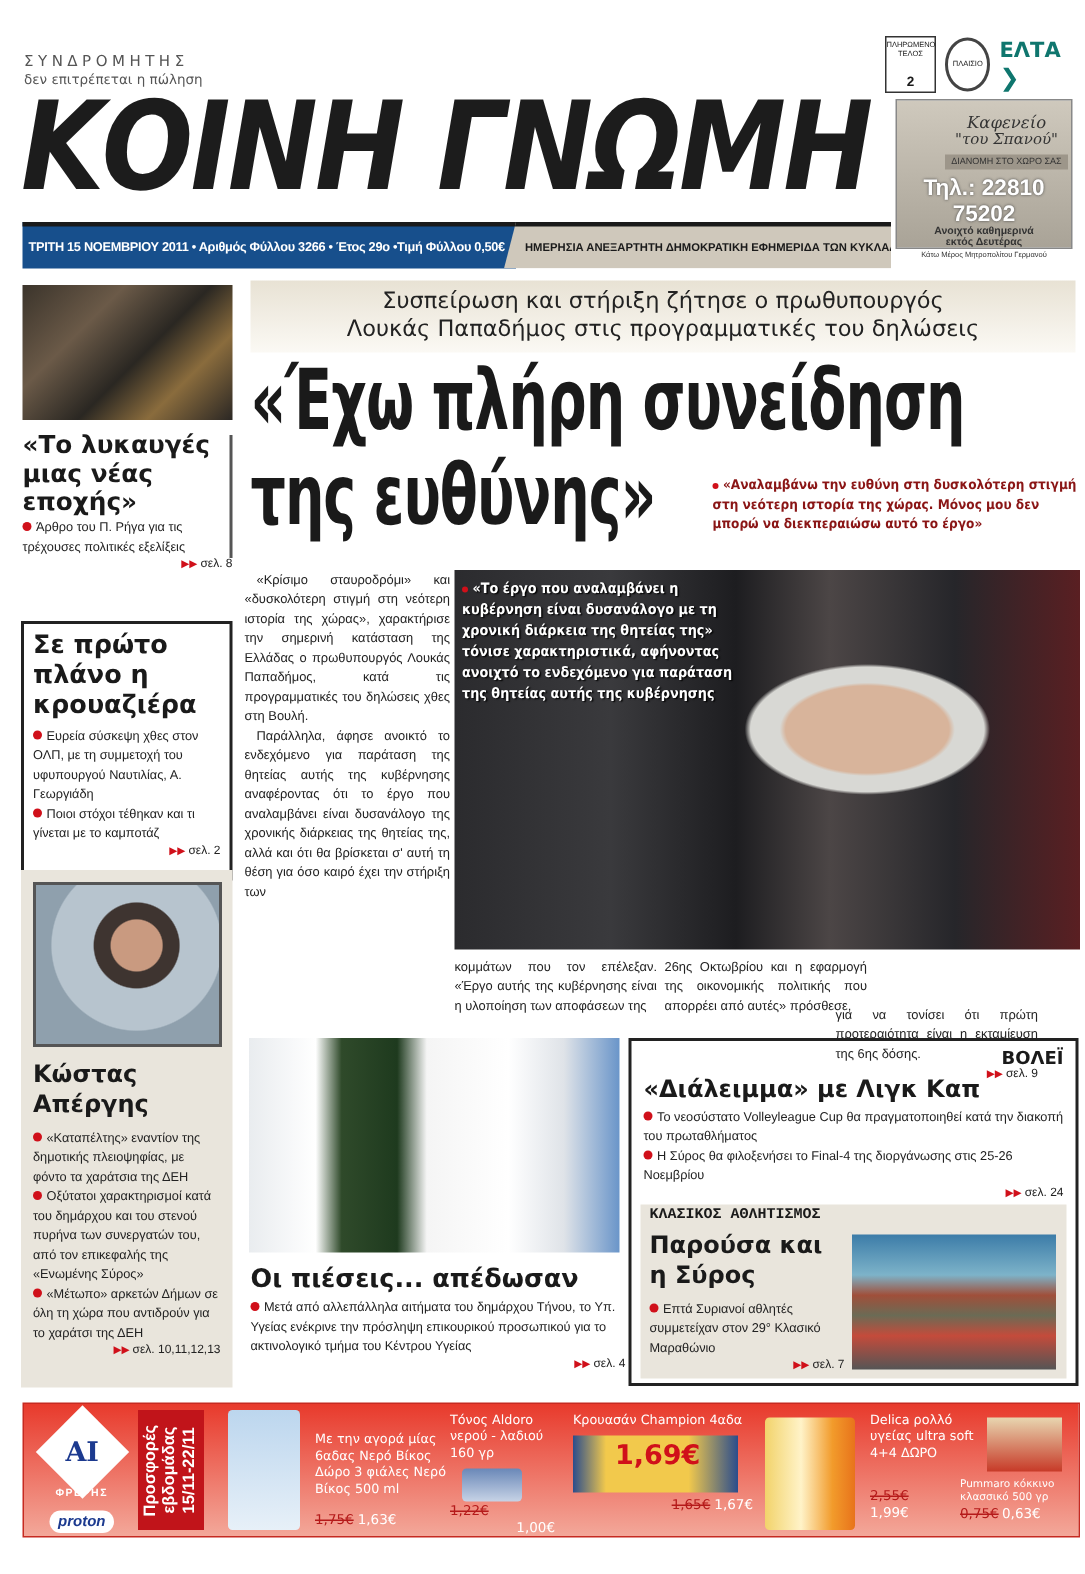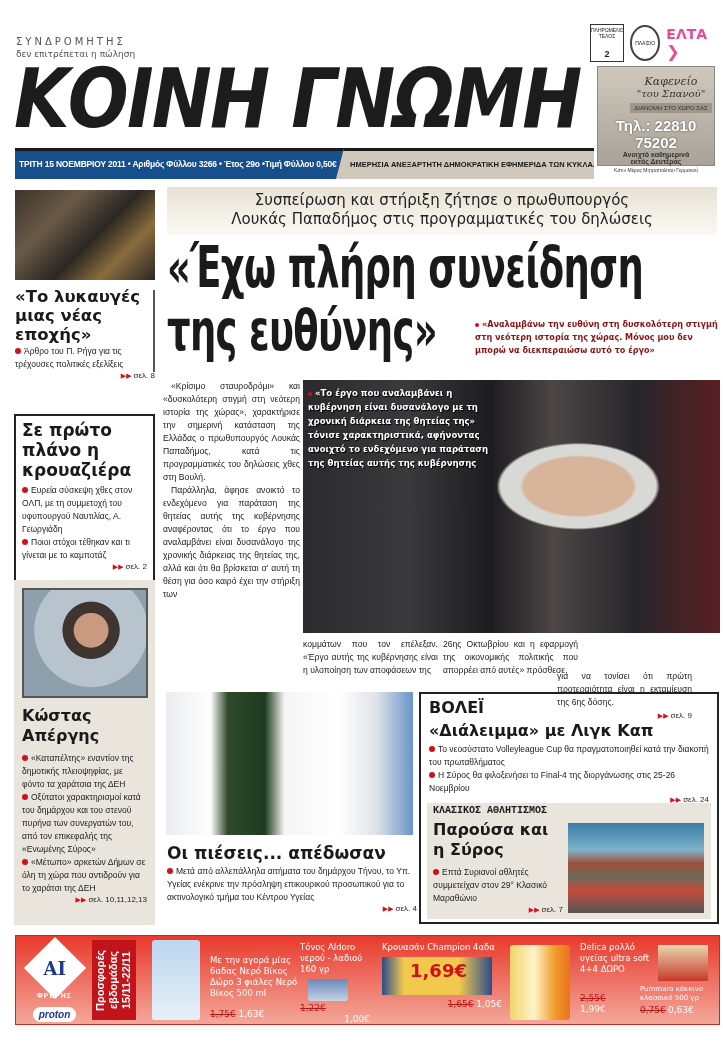--- a/index.html
+++ b/index.html
@@ -7,21 +7,21 @@
   body { position: relative; font-family: "Liberation Sans", sans-serif; color: #1a1a1a; }
   .abs { position: absolute; }
 
   
   #subscriber { left: 16px; top: 36px; font-size: 10px; letter-spacing: 3px; color: #555; font-family: "DejaVu Sans", sans-serif; }
   #subscriber-note { left: 16px; top: 49px; font-size: 9px; color: #555; font-family: "DejaVu Sans", sans-serif; }
   #logo { left: 14px; top: 58px; font-family: "DejaVu Sans", sans-serif; font-weight: 900; font-style: italic; font-size: 78px; letter-spacing: -2px; color: #1c1c1c; transform: scaleX(0.92) scaleY(1.05); transform-origin: left top; line-height: 1; }
   #stamps { left: 590px; top: 22px; width: 125px; height: 42px; display: flex; gap: 6px; align-items: center; }
   .stamp-box { width: 34px; height: 38px; border: 1px solid #333; font-size: 5px; text-align: center; line-height: 1.2; padding-top: 2px; }
   .stamp-circle { width: 36px; height: 36px; border-radius: 50%; border: 2px solid #444; display: flex; align-items: center; justify-content: center; font-size: 5px; }
-  .stamp-elta { font-weight: 900; font-size: 14px; color: #ec4899; font-family: "DejaVu Sans", sans-serif; }
+  .stamp-elta { font-weight: 900; font-size: 14px; color: #0f766e; font-family: "DejaVu Sans", sans-serif; }
   #ad-top { left: 597px; top: 66px; width: 118px; height: 100px; background: linear-gradient(#cfc9bd, #a9a397); border: 1px solid #888; text-align: center; font-size: 7px; color: #333; }
   #ad-top .cafe { font-family: "DejaVu Serif", serif; font-style: italic; font-size: 11px; margin-top: 8px; margin-left: 30px; }
   #ad-top .cafe2 { font-family: "DejaVu Serif", serif; font-style: italic; font-size: 10px; margin-left: 30px; }
   #ad-top .deliv { display: inline-block; background: #9d968a; margin-top: 4px; margin-left: 30px; padding: 2px 4px; font-size: 6px; }
   #ad-top .phone { font-size: 15px; font-weight: bold; color: #fff; text-shadow: 0 0 2px #444; margin-top: 4px; }
   #ad-top .open { font-size: 7px; font-weight: bold; }
   #ad-top .small { font-size: 5px; margin-top: 2px; }
 
   #datebar { left: 15px; top: 148px; width: 329px; height: 31px; background: #174f8c; border-top: 3px solid #1a1a1a; color: #fff; font-size: 8.5px; font-weight: bold; padding: 8px 4px; font-family: "Liberation Sans Narrow", "Liberation Sans", sans-serif; white-space: nowrap; letter-spacing: -0.2px; }
   #tagline { left: 336px; top: 148px; width: 258px; height: 31px; background: #cfc8bb; border-top: 3px solid #1a1a1a; clip-path: polygon(8px 0, 100% 0, 100% 100%, 0 100%); font-size: 7.5px; font-weight: bold; padding: 9px 0 0 14px; white-space: nowrap; }
@@ -59,21 +59,21 @@
   #lead-col3 { left: 443px; top: 638px; width: 135px; }
   #lead-col4 { left: 557px; top: 638px; width: 135px; margin-top: 32px; }
 
   
   #ph-clinic { left: 166px; top: 692px; width: 247px; height: 143px; background: linear-gradient(90deg, #e9ecef 0%, #fff 18%, #2f4a2a 25%, #1e3a1e 40%, #f5f5f5 48%, #fff 70%, #dfe3e8 85%, #6a95c9 100%); }
   #h-pieseis { left: 167px; top: 843px; font-size: 17px; font-weight: bold; font-family: "DejaVu Sans", sans-serif; }
   #b-pieseis { left: 167px; top: 865px; width: 250px; }
 
   
   #box-volley { left: 419px; top: 692px; width: 300px; height: 232px; border: 2px solid #222; padding: 4px 8px; }
-  #box-volley .kicker { font-size: 16px; font-weight: bold; font-family: "DejaVu Sans", sans-serif; }
+  #box-volley .kicker { font-size: 12px; font-weight: bold; font-family: "DejaVu Sans", sans-serif; text-align: right; }
   #box-volley h2 { font-size: 16px; font-weight: bold; font-family: "DejaVu Sans", sans-serif; margin: 4px 0 3px; }
   #box-marathon { left: 427px; top: 803px; width: 284px; height: 116px; background: #e9e5dc; padding: 2px 6px; }
   #box-marathon .kicker { font-size: 10px; font-weight: bold; font-family: Liberation Mono, monospace; }
   #box-marathon h2 { font-size: 16px; line-height: 20px; font-weight: bold; font-family: "DejaVu Sans", sans-serif; margin: 4px 0 6px; }
   #ph-marathon { left: 568px; top: 823px; width: 136px; height: 90px; background: linear-gradient(#3c7ca8 0%, #7db3c9 30%, #a04f3a 45%, #6b6b55 60%, #c44b3b 75%, #555 100%); }
   #adstrip-full { left: 15px; top: 935px; width: 705px; height: 90px; background: linear-gradient(#e83a2c, #f3a89a); border: 1px solid #c62a21; }
   #ad-logo { left: 22px; top: 940px; width: 65px; height: 80px; text-align: center; }
   #ad-logo .diamond { width: 44px; height: 44px; background: #fff; transform: rotate(45deg); margin: 6px auto 0; display: flex; align-items: center; justify-content: center; }
   #ad-logo .diamond span { transform: rotate(-45deg); font-weight: 900; font-size: 18px; color: #1c3a8f; font-family: "DejaVu Serif", serif; }
   #ad-logo .name { font-size: 7px; color: #fff; font-weight: bold; letter-spacing: 1px; margin-top: 2px; }
@@ -205,21 +205,21 @@
   <div class="prod" style="width:40px;height:22px;margin:4px 0 2px 8px;background:linear-gradient(#6a88b8,#c7d3e6)"></div>
   <div style="text-align:left"><span class="price-old">1,22€</span></div>
   <div style="text-align:right"><span class="price-new">1,00€</span></div>
 </div>
 
 <div class="abs ad-text" style="left:382px;top:942px;width:120px">
   <div>Κρουασάν Champion 4αδα</div>
   <div style="width:110px;height:38px;margin-top:4px;background:linear-gradient(90deg,#2b4d8c,#f2c94c 20%,#f2c94c 70%,#2b4d8c);position:relative">
     <span style="position:absolute;left:28px;top:8px;color:#d0101a;font-weight:900;font-size:18px">1,69€</span>
   </div>
-  <div style="text-align:right;margin-top:4px"><span class="price-old">1,65€</span> <span class="price-new">1,05€</span></div>
+  <div style="text-align:right;margin-top:4px"><span class="price-old">1,65€</span> <span class="price-new">1,67€</span></div>
 </div>
 
 <div class="abs prod" style="left:510px;top:945px;width:60px;height:75px;background:linear-gradient(90deg,#f2d36b,#fff3c8 40%,#f29b2b 75%,#e8731b)"></div>
 <div class="abs ad-text" style="left:580px;top:942px;width:80px">
   <div>Delica ρολλό υγείας ultra soft 4+4 ΔΩΡΟ</div>
   <div style="margin-top:18px"><span class="price-old">2,55€</span></div>
   <div><span class="price-new">1,99€</span></div>
 </div>
 
 <div class="abs" style="left:658px;top:945px;width:50px;height:36px;background:linear-gradient(#e8d6b0,#c73a28)"></div>

